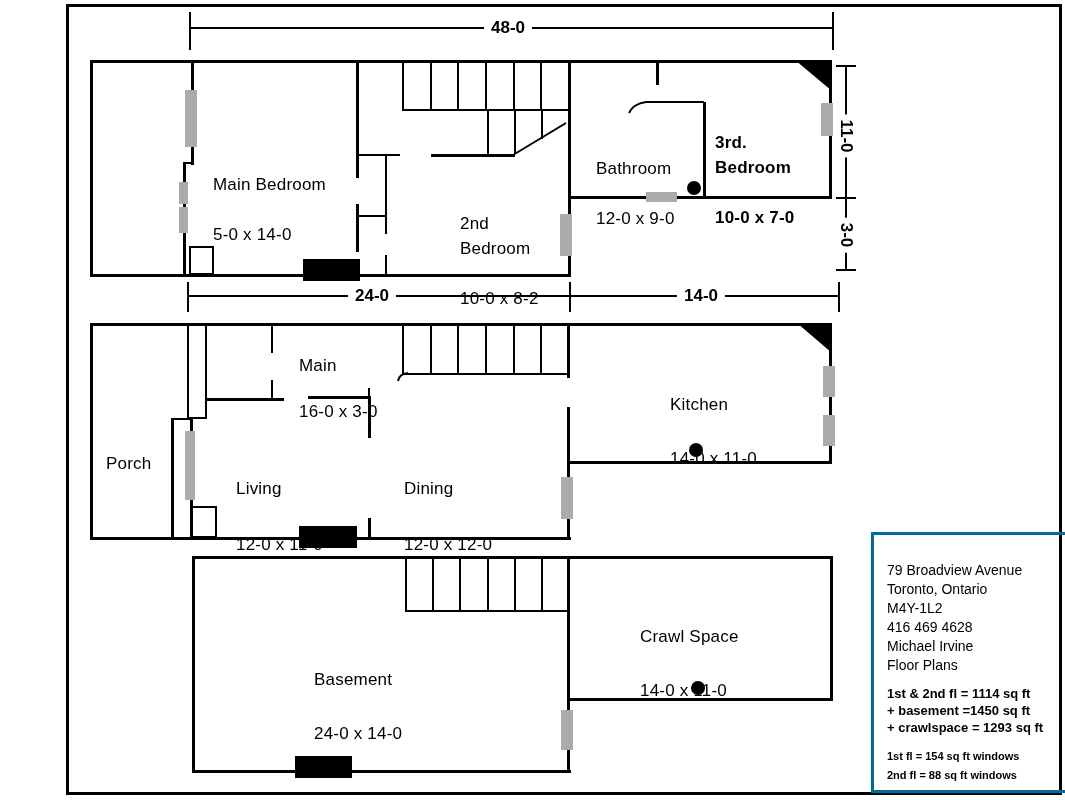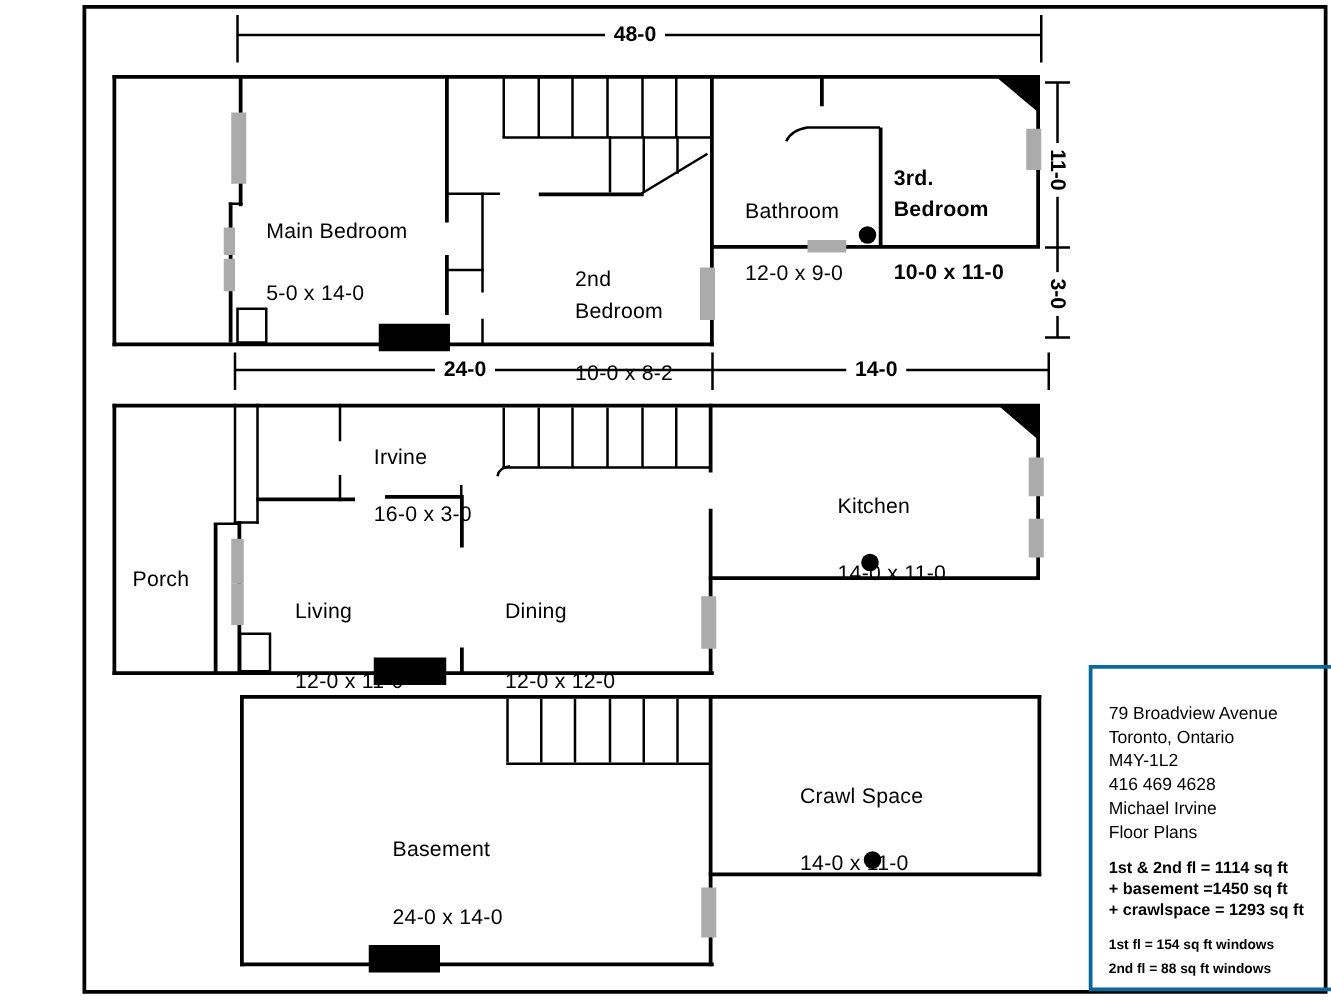--- a/index.html
+++ b/index.html
@@ -88,21 +88,21 @@
 Bedroom</div>
       <div>10-0 x 8-2</div>
     </div>
     <div class="lbl" style="left:596px;top:131px;">
       <div>Bathroom</div>
       <div>12-0 x 9-0</div>
     </div>
     <div class="lbl" style="left:715px;top:105px;font-weight:bold;">
       <div>3rd.
 Bedroom</div>
-      <div>10-0 x 11-0</div>
+      <div>10-0 x 7-0</div>
     </div>
   </div>
 
   <div>
     <i class="w" style="left:90px;top:323px;width:742px;height:3px;"></i>
     <i class="w" style="left:90px;top:323px;width:3px;height:217px;"></i>
     <i class="w" style="left:90px;top:537px;width:481px;height:3px;"></i>
 
     <i class="w" style="left:187px;top:323px;width:2px;height:96px;"></i>
     <i class="w" style="left:205px;top:323px;width:2px;height:96px;"></i>
@@ -139,21 +139,21 @@
 
     <i class="win" style="left:185px;top:431px;width:10px;height:36px;"></i>
     <i class="win" style="left:185px;top:467px;width:10px;height:33px;"></i>
     <i class="win" style="left:823px;top:366px;width:12px;height:31px;"></i>
     <i class="win" style="left:823px;top:415px;width:12px;height:31px;"></i>
     <i class="win" style="left:561px;top:477px;width:12px;height:42px;"></i>
     <i class="chim" style="left:299px;top:526px;width:58px;height:22px;"></i>
     <i class="dot" style="left:689px;top:443px;"></i>
 
     <div class="lbl" style="left:299px;top:331px;line-height:23px;">
-      <div>Irvine</div>
+      <div>Main</div>
       <div>16-0 x 3-0</div>
     </div>
     <div class="lbl" style="left:106px;top:426px;">
       <div>Porch</div>
     </div>
     <div class="lbl" style="left:236px;top:447px;line-height:28px;">
       <div>Living</div>
       <div>12-0 x 11-0</div>
     </div>
     <div class="lbl" style="left:404px;top:447px;line-height:28px;">

